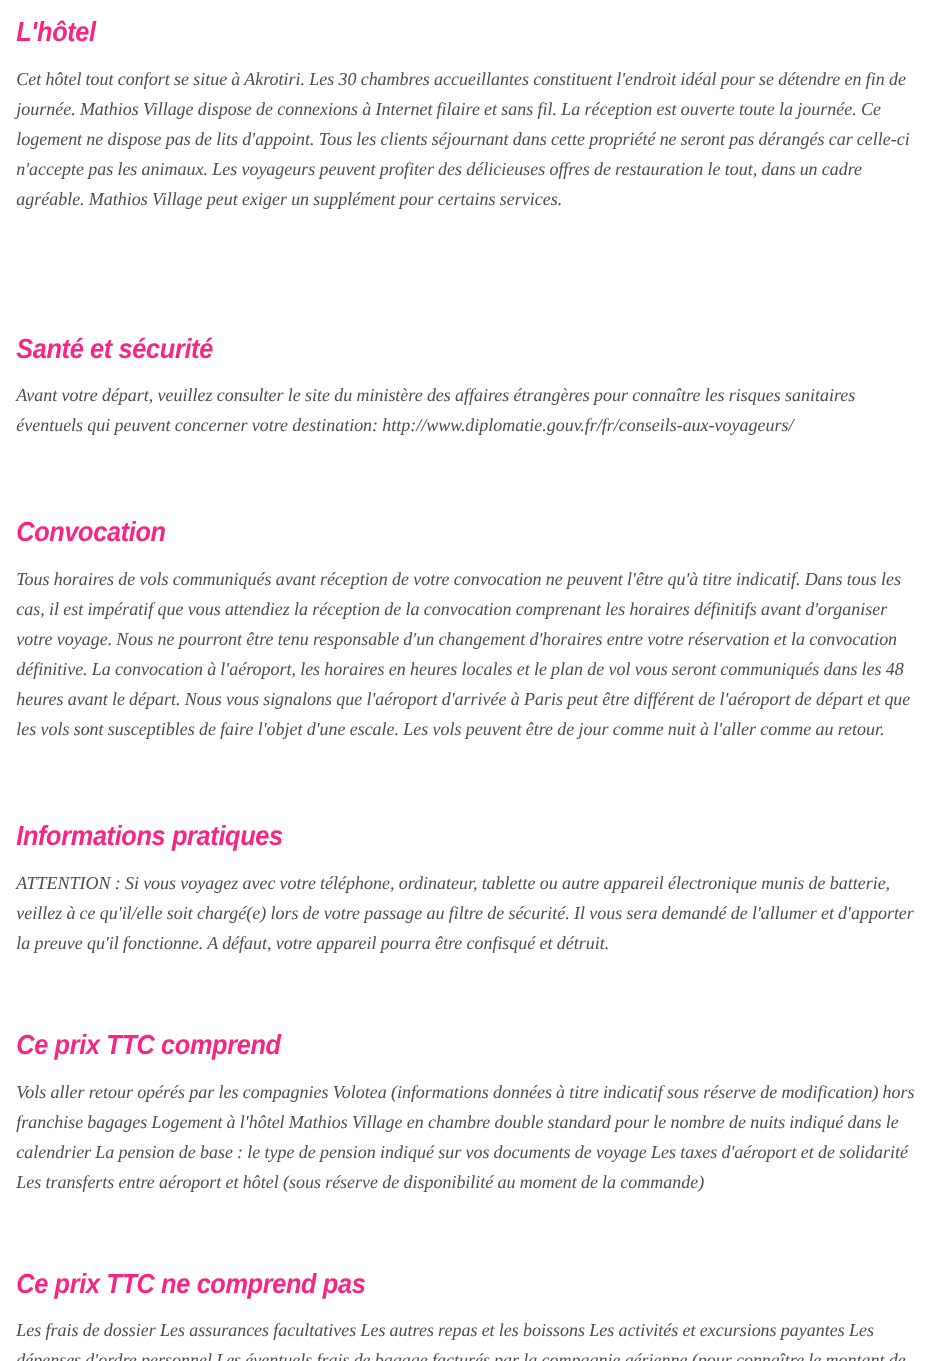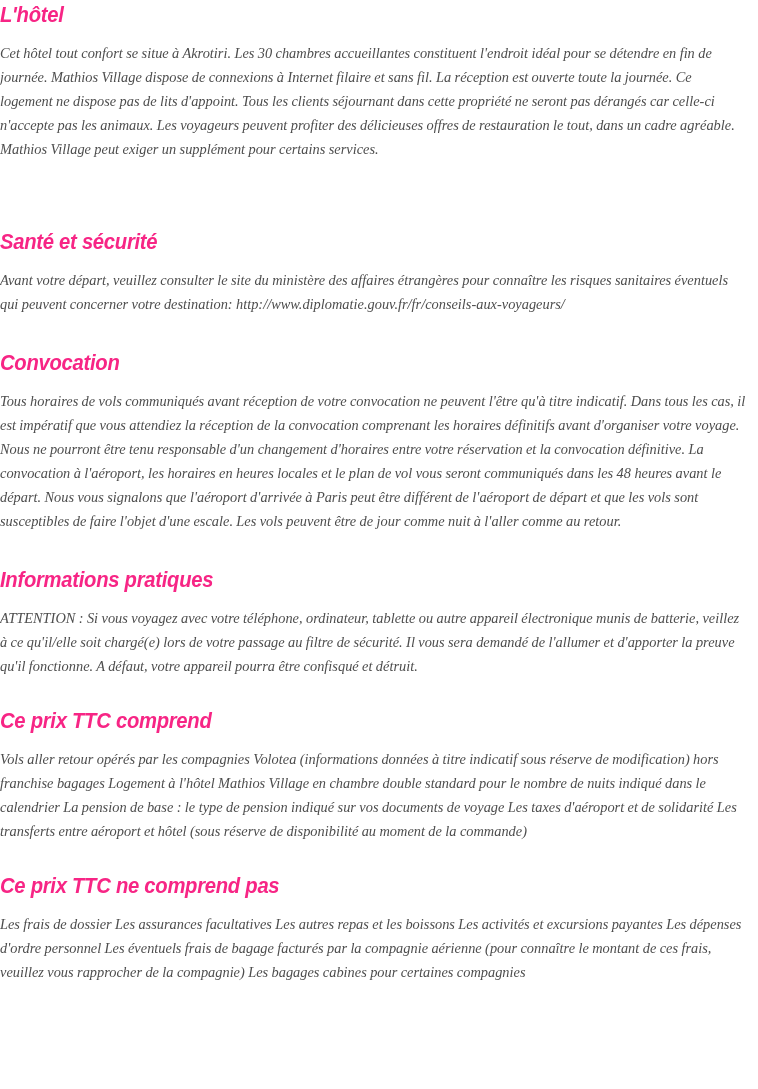--- a/index.html
+++ b/index.html
@@ -16,21 +16,21 @@
     -webkit-font-smoothing: antialiased;
   }
 
   .page {
     width: 758px;
     padding: 0;
     box-sizing: border-box;
   }
 
   .section {
-    margin: 0;
+    margin: 13px;
     padding: 0;
   }
 
   .section-title {
     color: #f72585;
     font-family: "Liberation Sans", "DejaVu Sans", sans-serif;
     font-weight: bold;
     font-style: italic;
     font-size: 22px;
     line-height: 26px;

